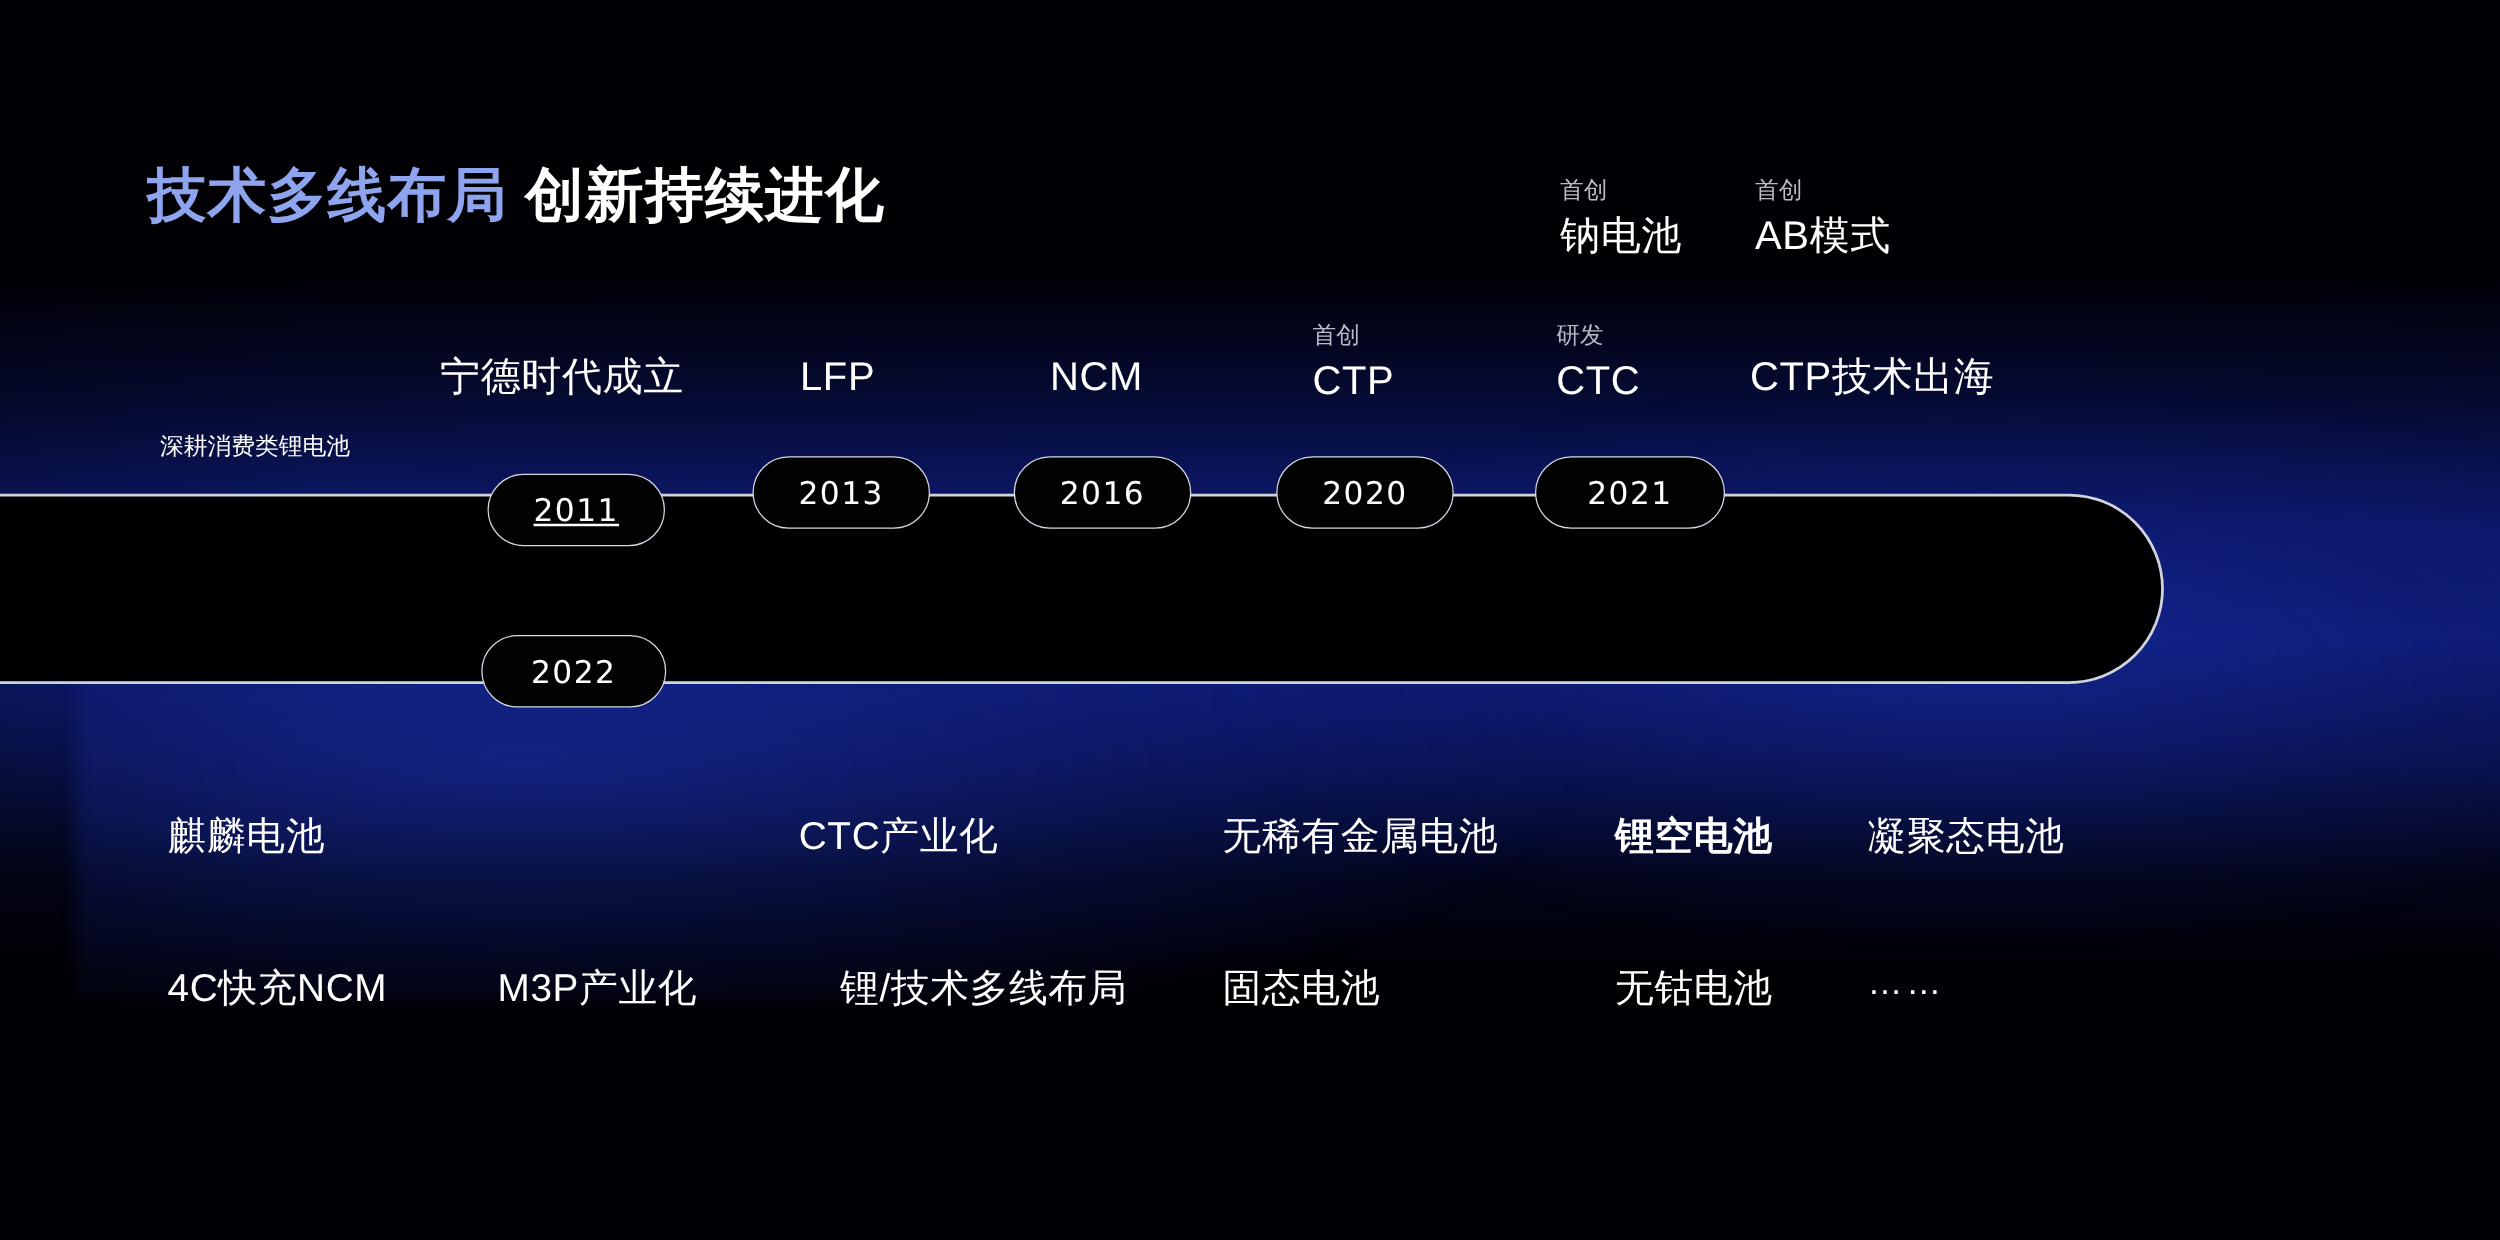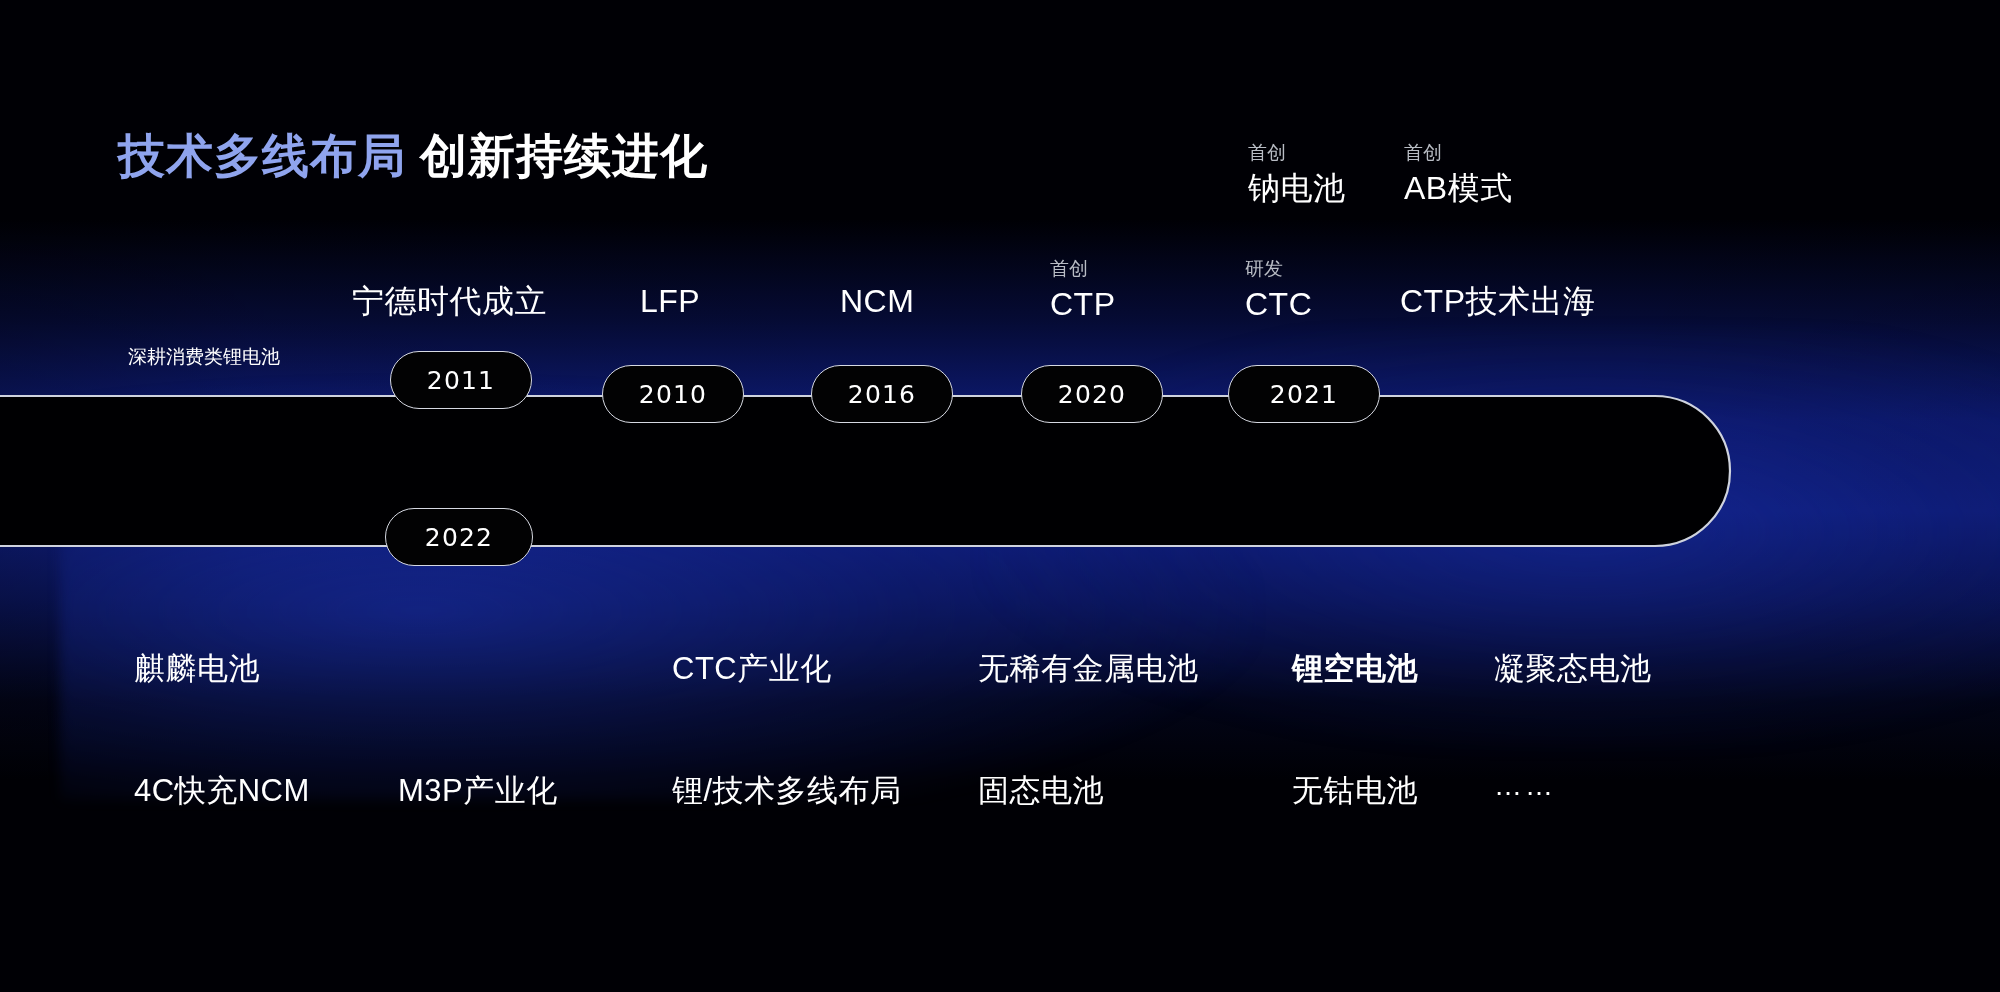--- a/index.html
+++ b/index.html
@@ -217,29 +217,29 @@
 
     <span class="ms-name">CTP技术出海</span>
   </div>
 
   <div class="snake-wrap">
     <svg width="2000" height="190" viewBox="0 0 2000 190" fill="none" xmlns="http://www.w3.org/2000/svg">
       <path d="M -40 16 L 1655 16 A 75 75 0 0 1 1655 166 L -40 166" fill="#000002" stroke="#cfd3de" stroke-width="2.2"></path>
     </svg>
   </div>
 
-  <div class="pill" id="pill-0" style="left: 390px; top: 351px; width: 142px;">2011</div>
-  <div class="pill" id="pill-1" style="left: 602px; top: 365px; width: 142px;">2010</div>
+  <div class="pill" id="pill-0" style="left: 390px; top: 379px; width: 142px; text-decoration: underline;">2011</div>
+  <div class="pill" id="pill-1" style="left: 602px; top: 365px; width: 142px;">2013</div>
   <div class="pill" id="pill-2" style="left: 811px; top: 365px; width: 142px;">2016</div>
   <div class="pill" id="pill-3" style="left: 1021px; top: 365px; width: 142px;">2020</div>
   <div class="pill" id="pill-4" style="left: 1228px; top: 365px; width: 152px;">2021</div>
   <div class="pill" id="pill-lower" style="left: 385px; top: 508px; width: 148px;">2022</div>
 
   <div class="tech" id="t0-0" style="left: 134px; top: 648px;">麒麟电池</div>
-  <div class="tech" id="t0-2" style="left: 672px; top: 648px;">CTC产业化</div>
+  <div class="tech" id="t0-2" style="left: 639px; top: 648px;">CTC产业化</div>
   <div class="tech" id="t0-3" style="left: 978px; top: 648px;">无稀有金属电池</div>
   <div class="tech" id="t0-4" style="left: 1292px; top: 648px; font-weight: bold;">锂空电池</div>
   <div class="tech" id="t0-5" style="left: 1494px; top: 648px;">凝聚态电池</div>
 
   <div class="tech" id="t1-0" style="left: 134px; top: 770px;">4C快充NCM</div>
   <div class="tech" id="t1-1" style="left: 398px; top: 770px;">M3P产业化</div>
   <div class="tech" id="t1-2" style="left: 672px; top: 770px;">锂/技术多线布局</div>
   <div class="tech" id="t1-3" style="left: 978px; top: 770px;">固态电池</div>
   <div class="tech" id="t1-4" style="left: 1292px; top: 770px;">无钴电池</div>
   <div class="tech dots" id="t1-5" style="left: 1494px; top: 770px;">……</div>

